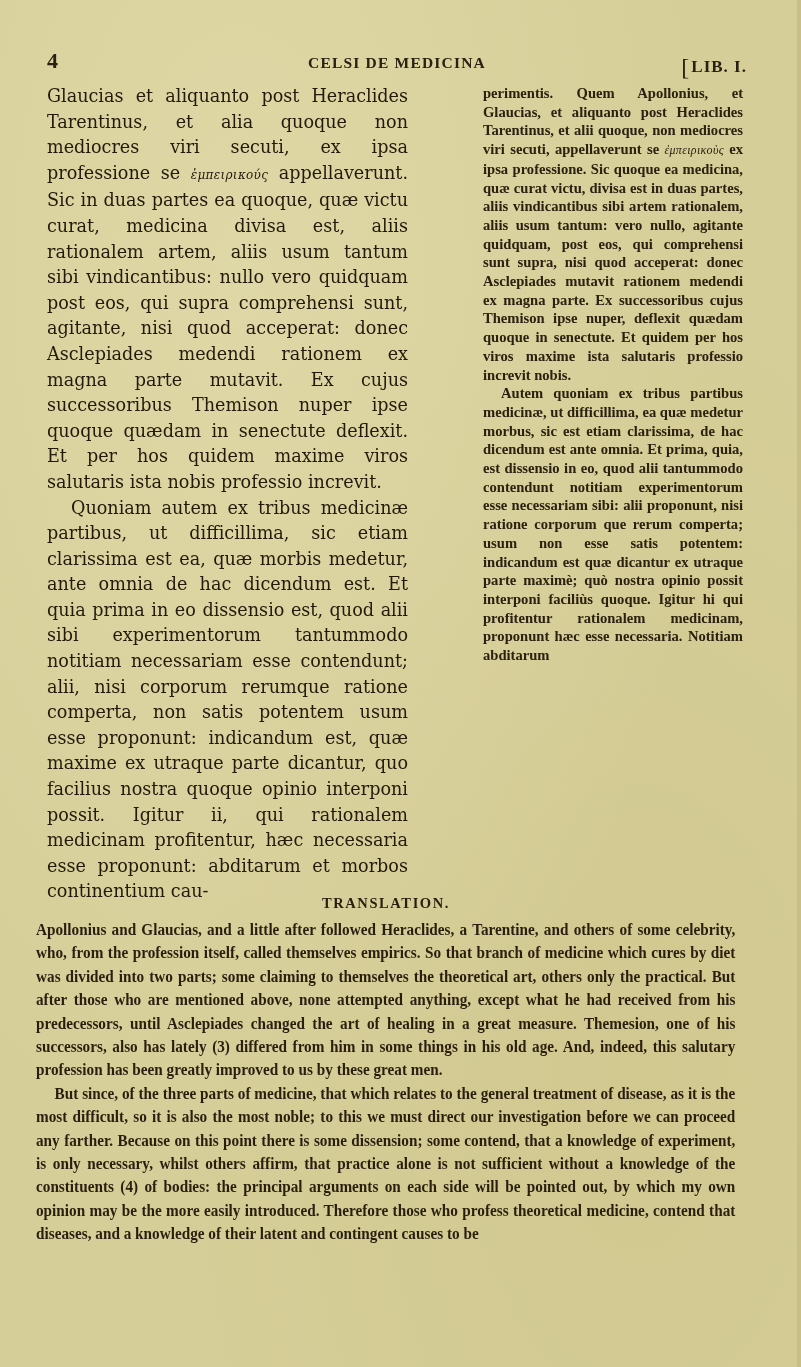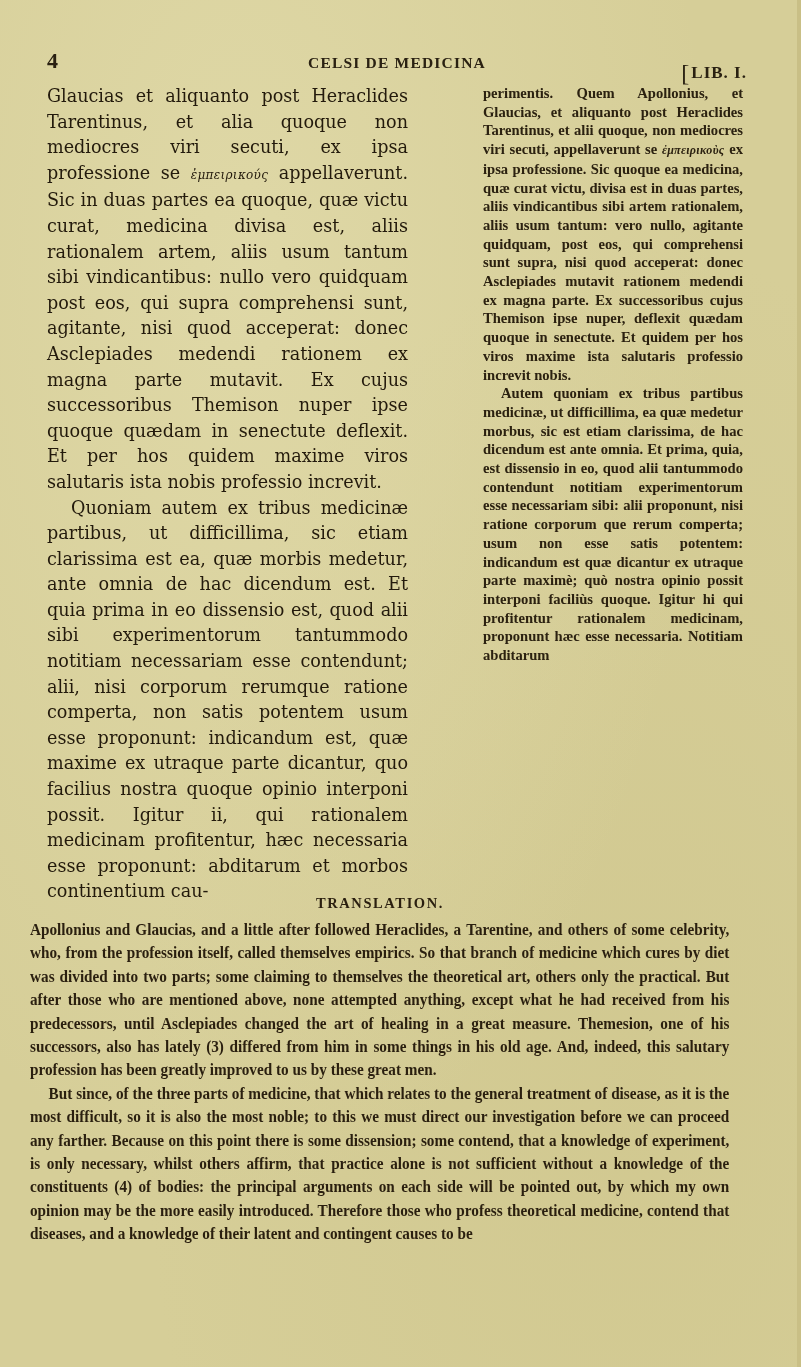--- a/index.html
+++ b/index.html
@@ -10,39 +10,39 @@
                       radial-gradient(ellipse at 80% 80%, rgba(200,190,130,0.35), rgba(214,206,152,0) 55%);
     color:#2a2112;
     position:relative;
   }
   .page { position:absolute; left:0; top:0; width:801px; height:1367px; }
   .header { position:absolute; top:48px; left:47px; width:700px; height:30px;
             font-family:"Liberation Serif", serif; }
   .page-num { position:absolute; left:0; top:0; font-size:22px; font-weight:bold; }
   .running-title { position:absolute; left:0; right:0; top:6px; text-align:center;
                    font-size:15.5px; letter-spacing:1.2px; font-weight:bold; }
-  .book-ref { position:absolute; right:0; top:12px; font-size:17px; letter-spacing:1px; font-weight:bold; }
+  .book-ref { position:absolute; right:0; top:6px; font-size:17px; letter-spacing:1px; font-weight:bold; }
   .book-ref .bracket { font-size:24px; font-weight:normal; vertical-align:-3px; margin-right:1px; }
 
   .latin { position:absolute; left:47px; top:84px; width:361px;
            font-family:"DejaVu Serif", serif; font-size:17.6px; line-height:25.6px;
            text-align:justify; color:#231a0c; }
   .latin p { margin:0; }
   .latin p.indent { text-indent:24px; }
   .greek { font-style:italic; font-size:12px; letter-spacing:0.3px; }
 
   .ordo { position:absolute; left:483px; top:84px; width:260px;
           font-family:"Liberation Serif", serif; font-size:14.6px; line-height:18.7px;
           text-align:justify; color:#2b2110; font-weight:bold; }
   .ordo-title { text-align:center; font-size:14.5px; letter-spacing:1.8px; margin:6px 0 0 0; line-height:18px; }
   .ordo p { margin:0; }
   .ordo p.indent { text-indent:18px; }
-  .ordo .greek { font-size:12px; font-weight:bold; }
+  .ordo .greek { font-size:12px; font-weight:normal; }
 
-  .translation { position:absolute; left:30px; top:893px; width:700px;
+  .translation { position:absolute; left:36px; top:893px; width:700px;
                  font-family:"Liberation Serif", serif; color:#2a1f0f; }
   .tr-title { text-align:center; font-size:14.5px; font-weight:bold; letter-spacing:1.6px;
               margin:0 0 5px 0; line-height:20px; }
   .translation p { margin:0; font-size:16.4px; line-height:23.4px; text-align:justify;
                    font-weight:bold; transform:scaleX(0.93); transform-origin:left; width:752px; }
   .translation p.indent { text-indent:20px; }
   .edge { position:absolute; right:0; top:0; width:4px; height:1367px; background:#c9bf86; }
 </style>
 </head>
 <body>

